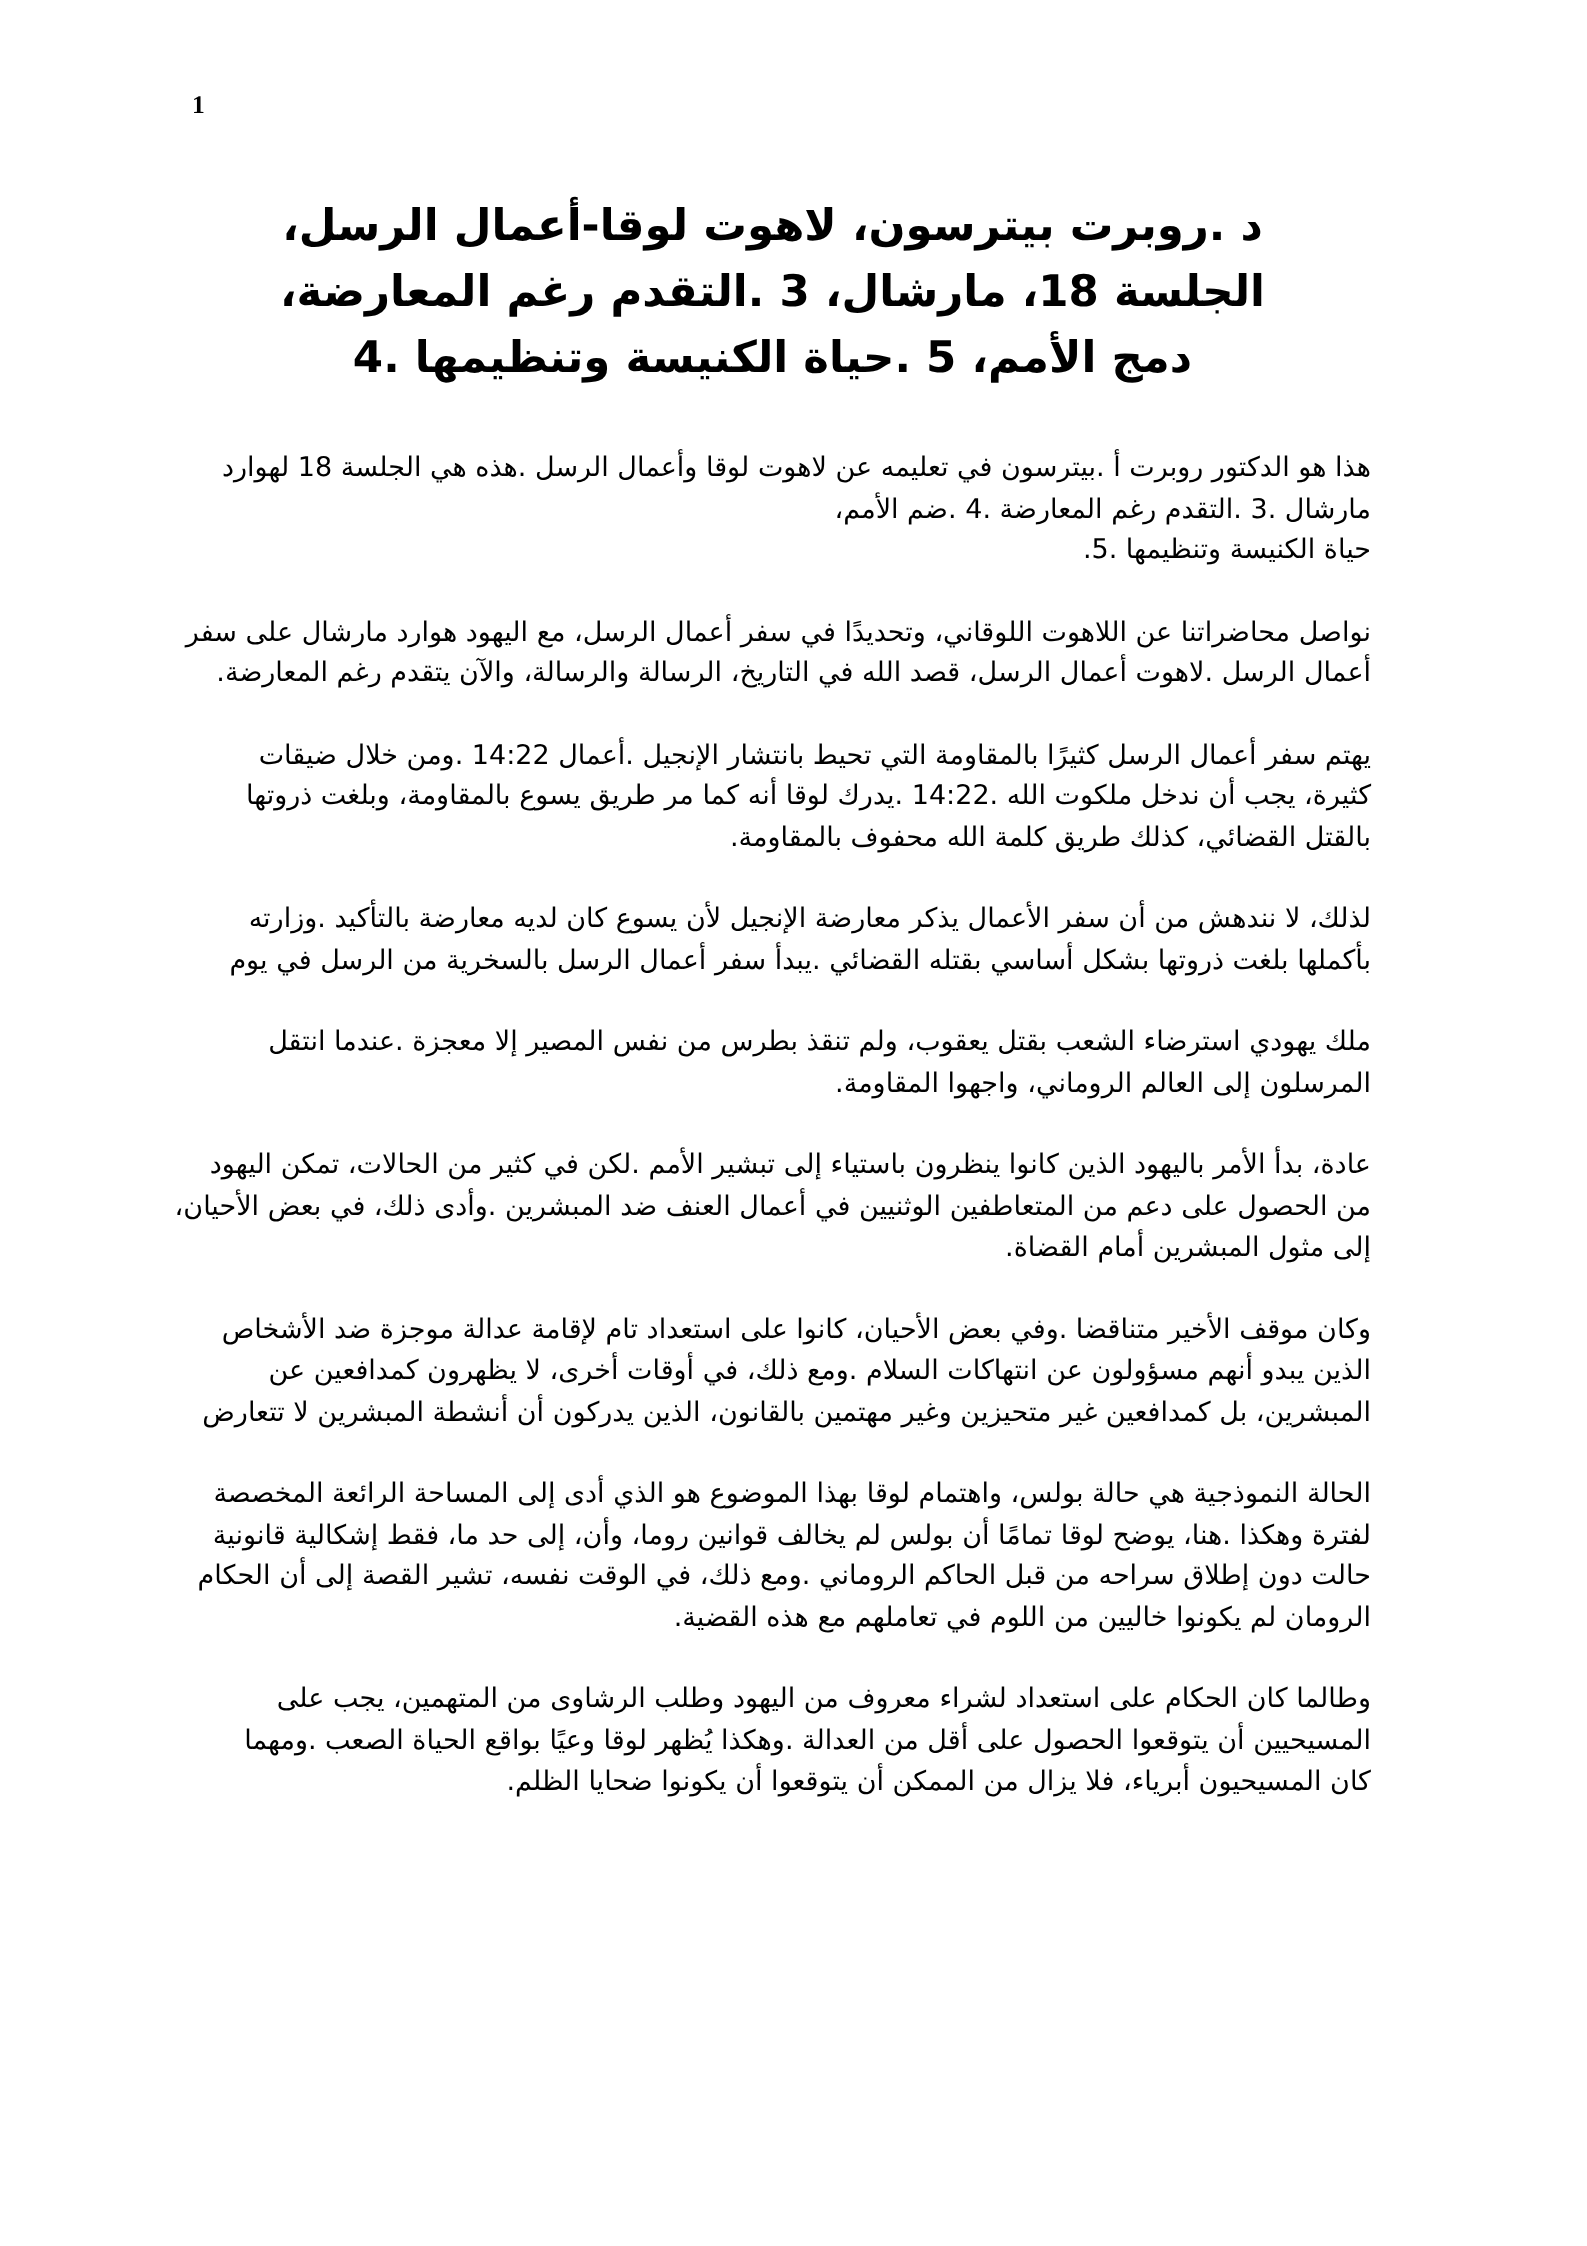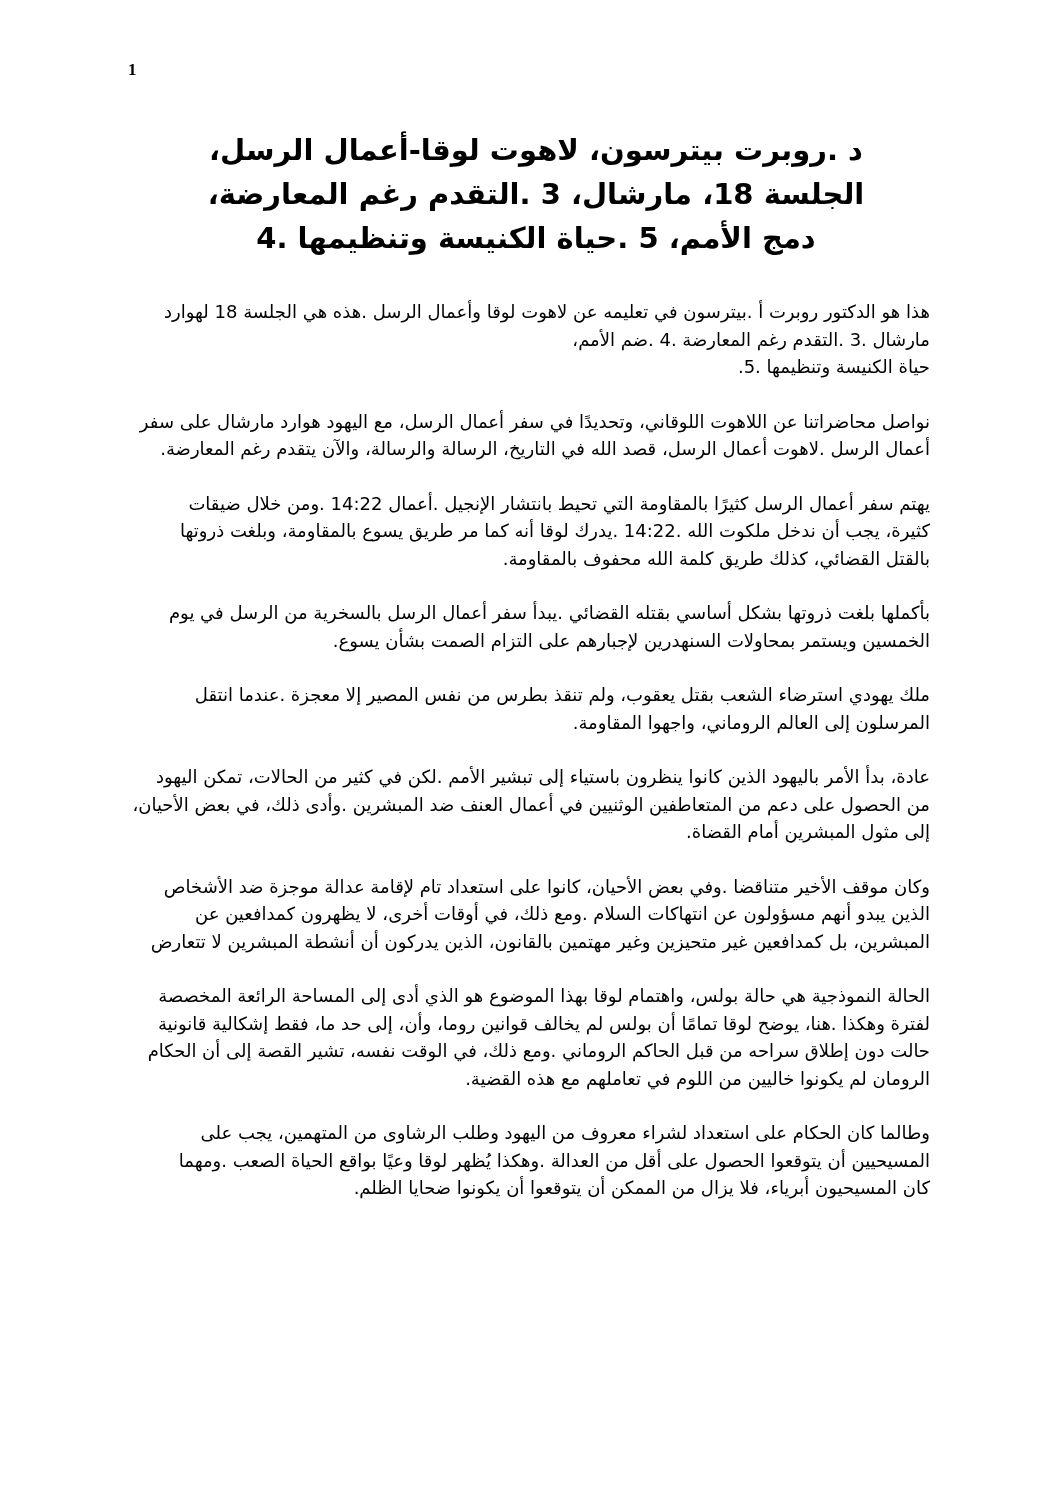--- a/index.html
+++ b/index.html
@@ -17,21 +17,21 @@
     .page-number {
       position: absolute;
       left: 128px;
       top: 60px;
       font-family: "Liberation Serif", serif;
       font-weight: bold;
       font-size: 17px;
     }
     .title {
       position: absolute;
-      left: 156px;
+      left: 135px;
       width: 760px;
       top: 128px;
       text-align: center;
       font-family: "DejaVu Sans", sans-serif;
       font-weight: bold;
       font-size: 29px;
       line-height: 44px;
     }
     .title .line {
       display: block;
@@ -43,21 +43,21 @@
       position: absolute;
       left: 130px;
       width: 800px;
       top: 298px;
       font-family: "DejaVu Sans", sans-serif;
       font-size: 18px;
       line-height: 27.5px;
       font-weight: 500;
     }
     .para {
-      margin: 0 0 27px 0;
+      margin: 0 16px 27px 0;
     }
     .para .line {
       display: block;
       text-align: right;
       white-space: nowrap;
       direction: rtl;
       unicode-bidi: plaintext;
     }
   </style>
 </head>
@@ -80,22 +80,22 @@
   <p class="para">
     <span class="line">نواصل محاضراتنا عن اللاهوت اللوقاني، وتحديدًا في سفر أعمال الرسل، مع اليهود هوارد مارشال على سفر</span>
     <span class="line">أعمال الرسل .لاهوت أعمال الرسل، قصد الله في التاريخ، الرسالة والرسالة، والآن يتقدم رغم المعارضة.</span>
   </p>
   <p class="para">
     <span class="line">يهتم سفر أعمال الرسل كثيرًا بالمقاومة التي تحيط بانتشار الإنجيل .أعمال 14:22 .ومن خلال ضيقات</span>
     <span class="line">كثيرة، يجب أن ندخل ملكوت الله .14:22 .يدرك لوقا أنه كما مر طريق يسوع بالمقاومة، وبلغت ذروتها</span>
     <span class="line">بالقتل القضائي، كذلك طريق كلمة الله محفوف بالمقاومة.</span>
   </p>
   <p class="para">
+    <span class="line">لذلك، لا نندهش من أن سفر الأعمال يذكر معارضة الإنجيل لأن يسوع كان لديه معارضة بالتأكيد .وزارته</span>
     <span class="line">بأكملها بلغت ذروتها بشكل أساسي بقتله القضائي .يبدأ سفر أعمال الرسل بالسخرية من الرسل في يوم</span>
-    <span class="line">الخمسين ويستمر بمحاولات السنهدرين لإجبارهم على التزام الصمت بشأن يسوع.</span>
   </p>
   <p class="para">
     <span class="line">ملك يهودي استرضاء الشعب بقتل يعقوب، ولم تنقذ بطرس من نفس المصير إلا معجزة .عندما انتقل</span>
     <span class="line">المرسلون إلى العالم الروماني، واجهوا المقاومة.</span>
   </p>
   <p class="para">
     <span class="line">عادة، بدأ الأمر باليهود الذين كانوا ينظرون باستياء إلى تبشير الأمم .لكن في كثير من الحالات، تمكن اليهود</span>
     <span class="line">من الحصول على دعم من المتعاطفين الوثنيين في أعمال العنف ضد المبشرين .وأدى ذلك، في بعض الأحيان،</span>
     <span class="line">إلى مثول المبشرين أمام القضاة.</span>
   </p>

